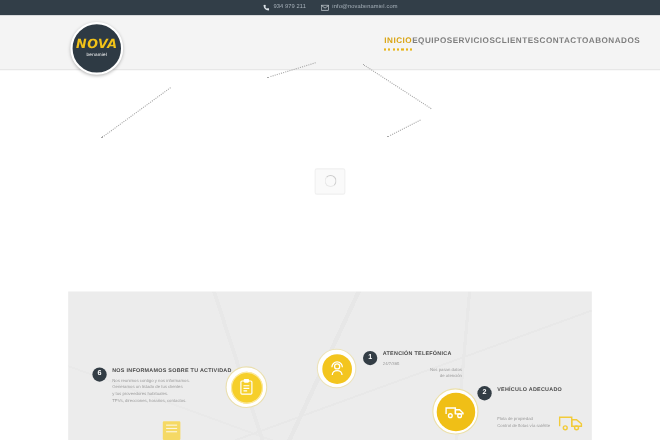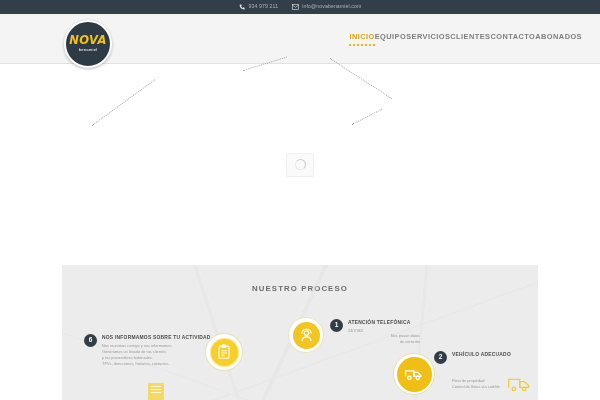--- a/index.html
+++ b/index.html
@@ -313,21 +313,20 @@
 </div>
 
 <div class="hero">
   <div class="loader-box">
     <div class="spinner"></div>
   </div>
 </div>
 
 <div class="process">
   <div class="map-bg"></div>
-  <div class="process-title">NUESTRO PROCESO</div>
 </div>
 
 <div class="steps">
 
   <div class="dots d1"></div>
   <div class="dots d2"></div>
   <div class="dots d3"></div>
   <div class="dots d4"></div>
 
   <div class="badge badge-6">6</div>

